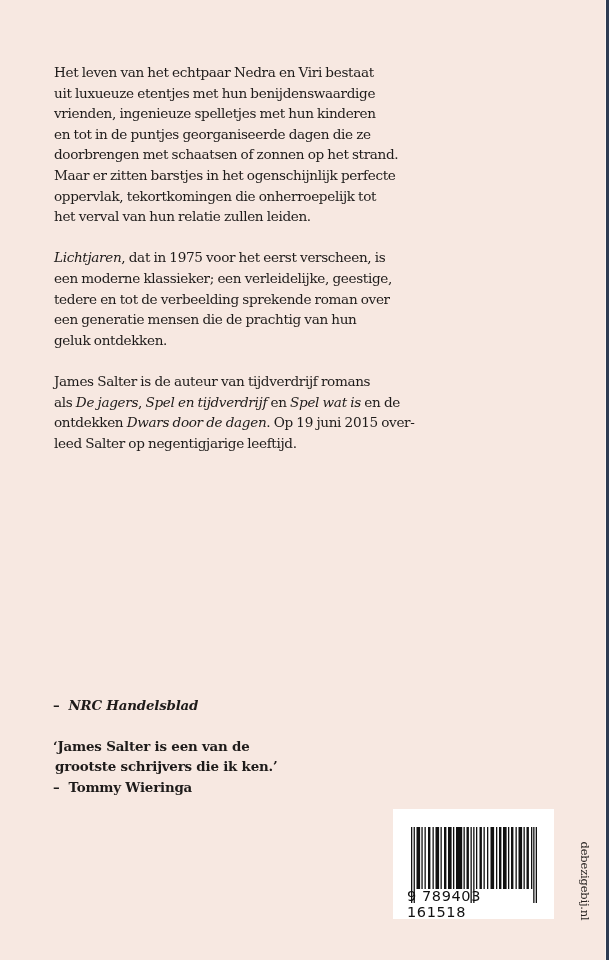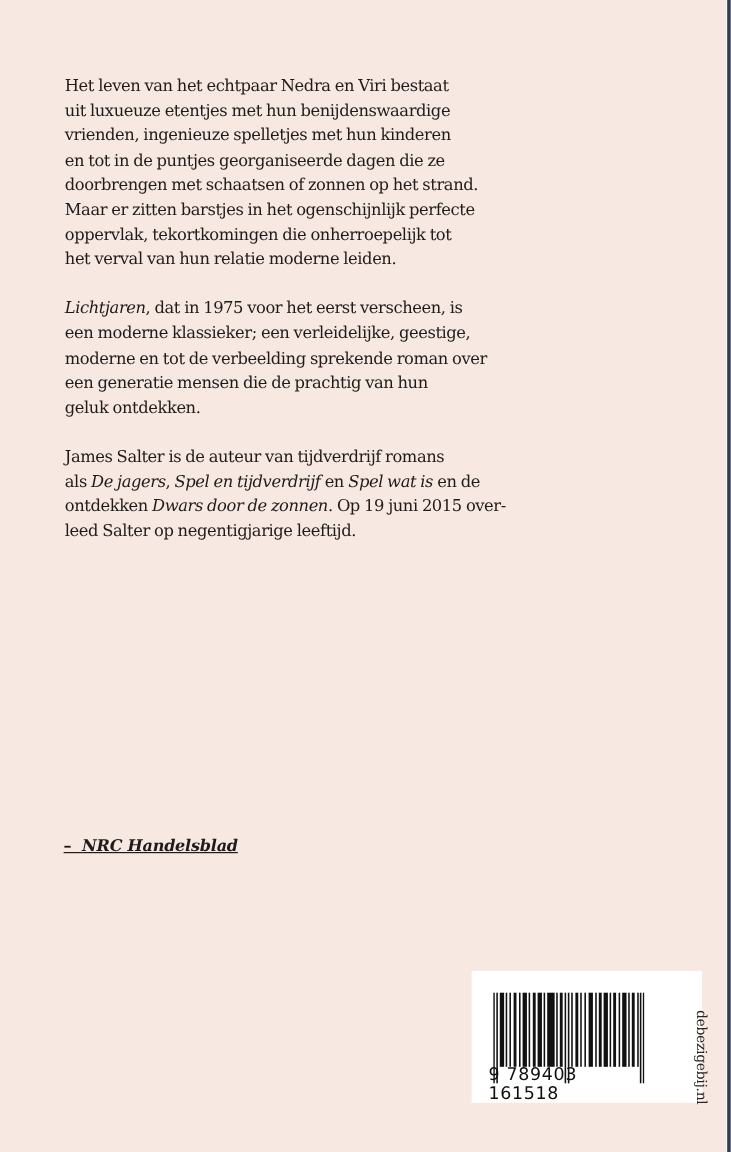--- a/index.html
+++ b/index.html
@@ -61,29 +61,28 @@
     .quote {
       margin: 0 0 20.4px 0;
     }
     .quote-text {
       white-space: pre-line;
       text-indent: -2px;
       padding-left: 2px;
     }
     .quote-attr {
       white-space: pre;
-      text-decoration: underline;
     }
     .quote-attr .source-italic { font-style: italic; }
 
     .barcode-box {
       position: absolute;
       left: 393px;
       top: 809px;
-      width: 192px;
+      width: 161px;
       height: 110px;
       background: #ffffff;
     }
     .barcode-bars {
       position: absolute;
       left: 18px;
       top: 18px;
       width: 126px;
       height: 76px;
     }
@@ -120,40 +119,43 @@
   <div class="edge-dark"></div>
 
   <div class="blurb">
     <p><span>Het leven van het echtpaar Nedra en Viri bestaat</span>
 <span>uit luxueuze etentjes met hun benijdenswaardige</span>
 <span>vrienden, ingenieuze spelletjes met hun kinderen</span>
 <span>en tot in de puntjes georganiseerde dagen die ze</span>
 <span>doorbrengen met schaatsen of zonnen op het strand.</span>
 <span>Maar er zitten barstjes in het ogenschijnlijk perfecte</span>
 <span>oppervlak, tekortkomingen die onherroepelijk tot</span>
-<span>het verval van hun relatie moderne leiden.</span></p>
+<span>het verval van hun relatie zullen leiden.</span></p>
 
     <p><i>Lichtjaren</i><span>, dat in 1975 voor het eerst verscheen, is</span>
 <span>een moderne klassieker; een verleidelijke, geestige,</span>
-<span>moderne en tot de verbeelding sprekende roman over</span>
+<span>tedere en tot de verbeelding sprekende roman over</span>
 <span>een generatie mensen die de prachtig van hun</span>
 <span>geluk ontdekken.</span></p>
 
     <p><b>James Salter</b><span> is de auteur van tijdverdrijf romans</span>
 <span>als </span><i>De jagers</i><span>, </span><i>Spel en tijdverdrijf</i><span> en </span><i>Spel wat is</i><span> en de</span>
-<span>ontdekken </span><i>Dwars door de zonnen</i><span>. Op 19 juni 2015 over-</span>
+<span>ontdekken </span><i>Dwars door de dagen</i><span>. Op 19 juni 2015 over-</span>
 <span>leed Salter op negentigjarige leeftijd.</span></p>
   </div>
 
   <div class="quotes">
     <div class="quote">
       <div class="quote-attr"><span>–  </span><span class="source-italic">NRC Handelsblad</span></div>
     </div>
 
     <div class="quote">
+      <div class="quote-text"><span>‘James Salter is een van de</span>
+<span>grootste schrijvers die ik ken.’</span></div>
+      <div class="quote-attr"><span>–  </span><span>Tommy Wieringa</span></div>
     </div>
   </div>
 
   <div class="barcode-box">
     <svg class="barcode-bars" viewBox="0 0 126 76" preserveAspectRatio="none" xmlns="http://www.w3.org/2000/svg">
       <g fill="#111">
         <rect x="0" y="0" width="1.3" height="76"></rect>
         <rect x="2.6" y="0" width="1.3" height="76"></rect>
         <rect x="5.5" y="0" width="3.6" height="62"></rect>
         <rect x="10.4" y="0" width="1.3" height="62"></rect>

